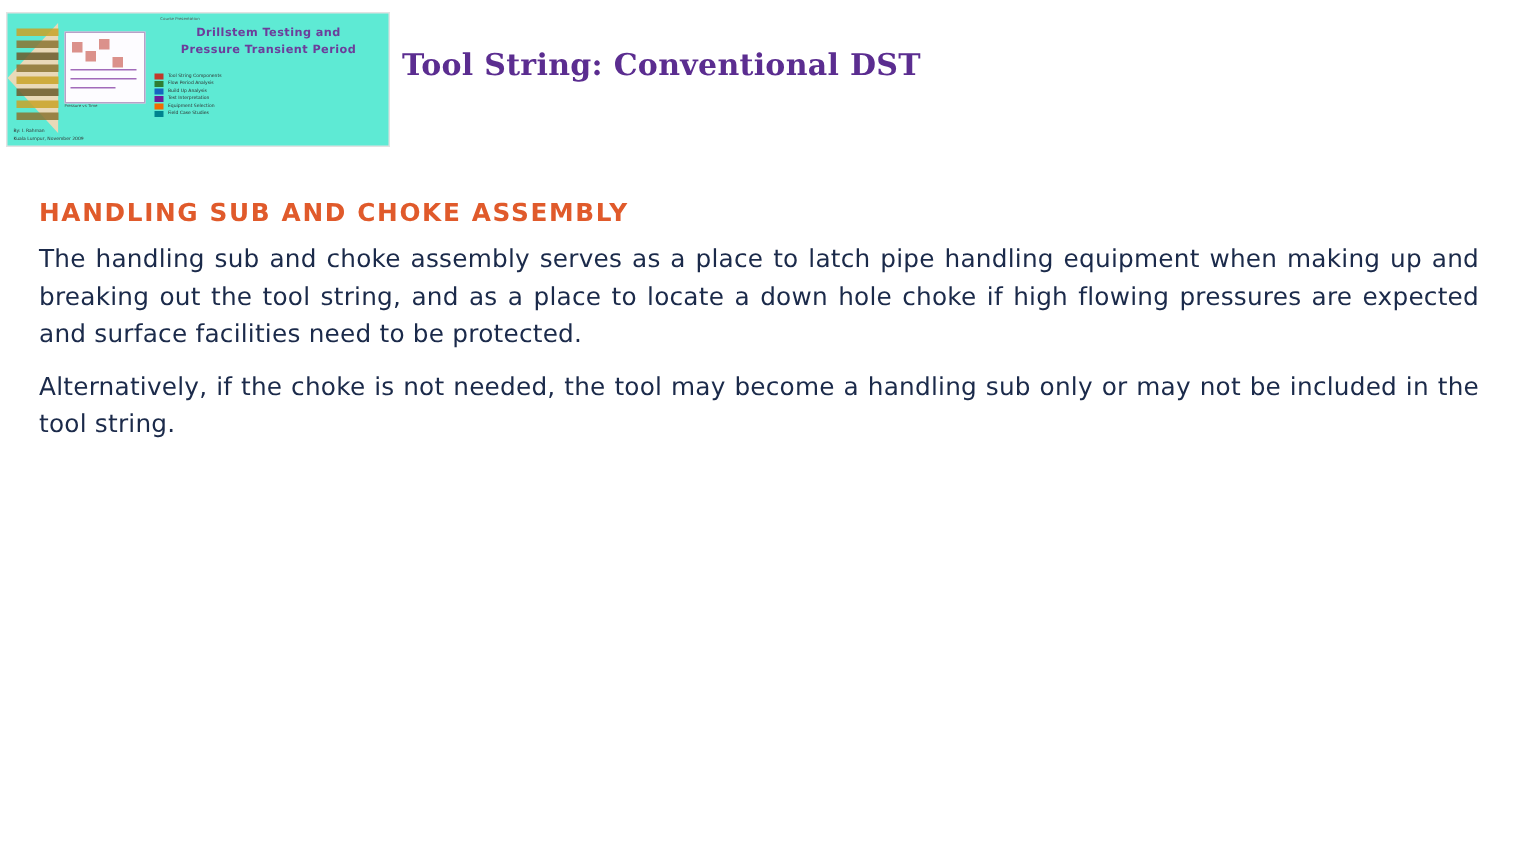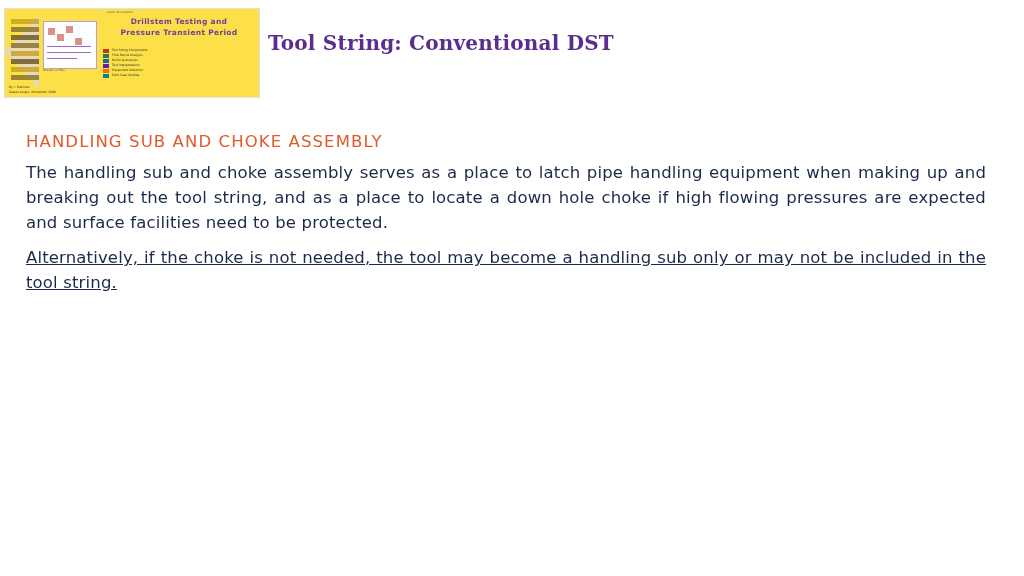--- a/index.html
+++ b/index.html
@@ -23,21 +23,21 @@
     width: 1024px;
     height: 110px;
   }
 
   #title-thumbnail {
     position: absolute;
     left: 4px;
     top: 8px;
     width: 254px;
     height: 88px;
-    background: #fde047;
+    background: #5eead4;
     border: 1px solid #e2e2e2;
     overflow: hidden;
   }
   
   #thumb-wedge {
     position: absolute;
     left: 0;
     top: 6px;
     width: 34px;
     height: 74px;
@@ -165,31 +165,31 @@
     position: absolute;
     left: 26px;
     top: 132px;
     width: 972px;
   }
   #section-heading {
     color: #e05a2b;
     font-size: 16.5px;
     letter-spacing: 1.1px;
     margin: 0 0 9px 0;
-    font-weight: normal;
+    font-weight: bold;
   }
   .para {
     color: #1b2a4a;
     font-size: 16.5px;
     line-height: 1.52;
     text-align: justify;
     margin: 0 12px 10px 0;
     letter-spacing: .15px;
   }
-  .para:last-child { margin-bottom: 0; text-decoration: underline; }
+  .para:last-child { margin-bottom: 0; }
 </style>
 </head>
 <body>
 
 <div id="slide-header">
 
   <div id="title-thumbnail">
 
     <div id="thumb-topline">Course Presentation</div>
 

